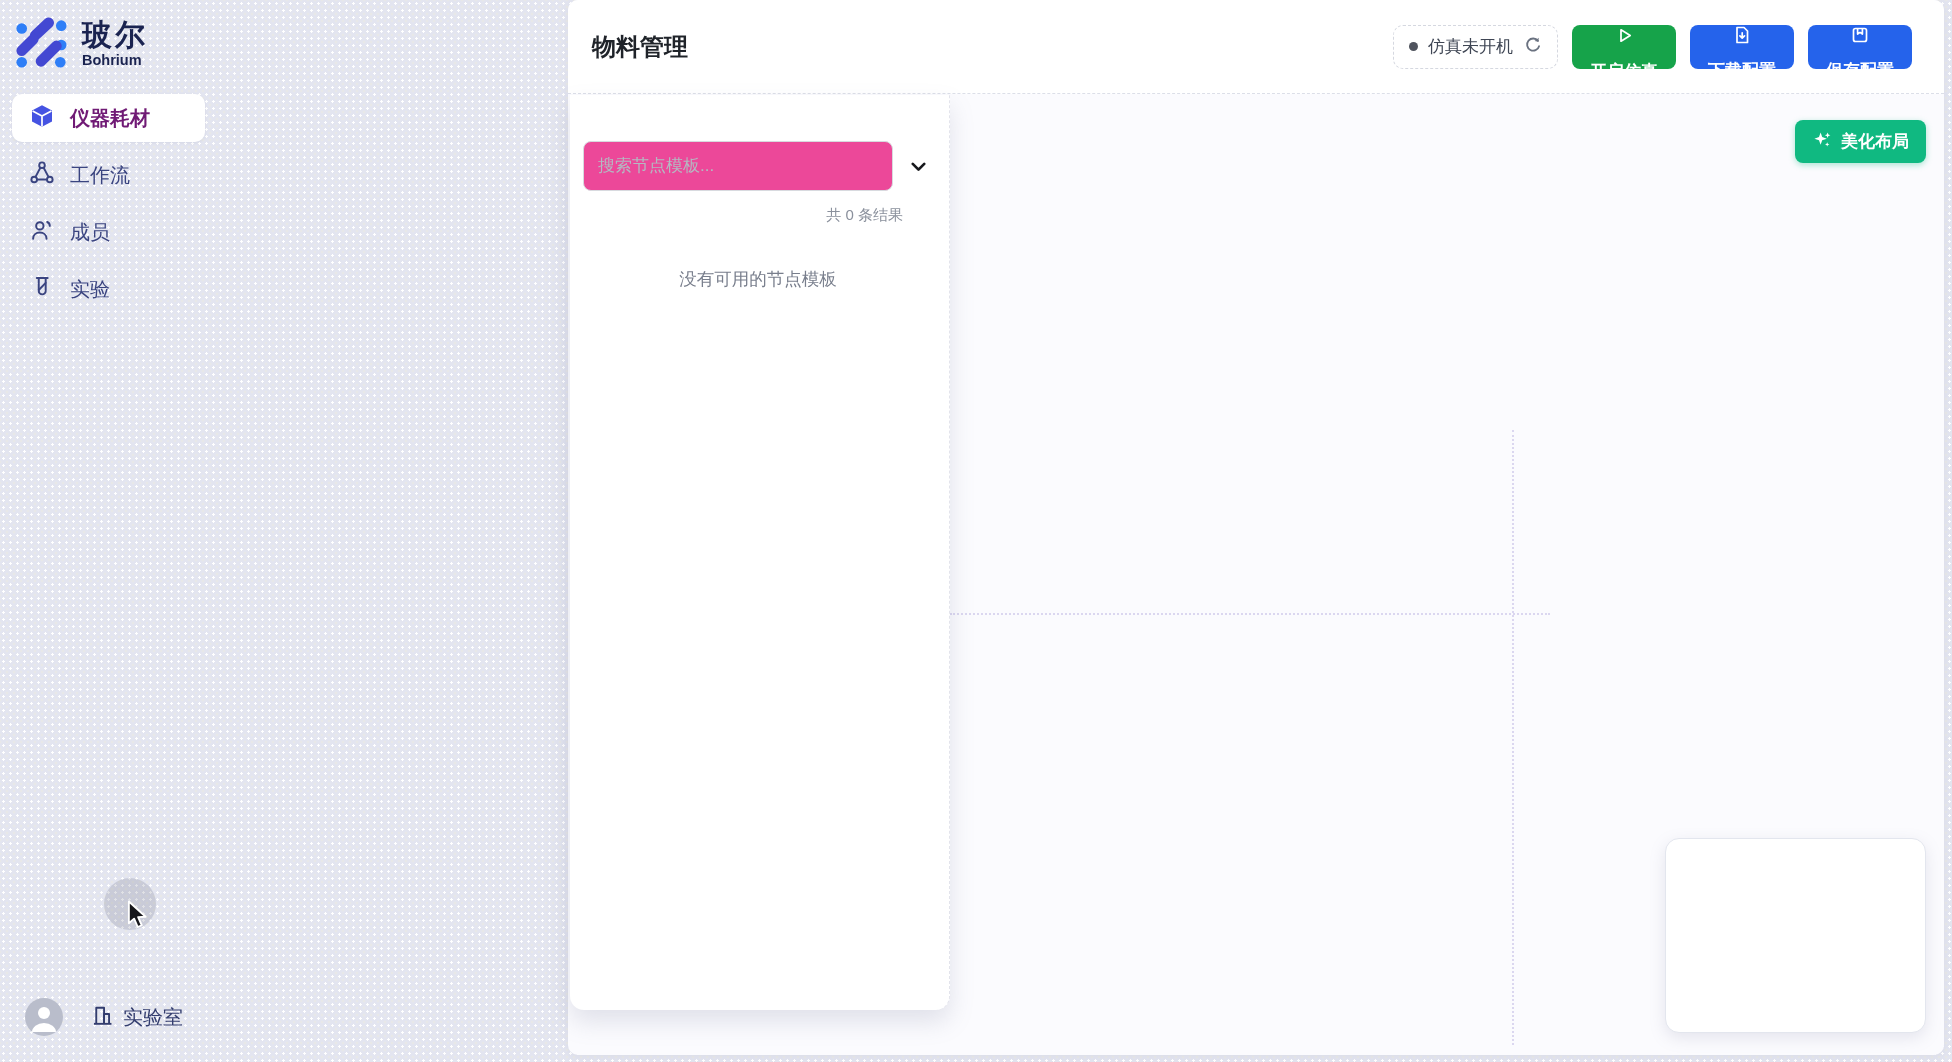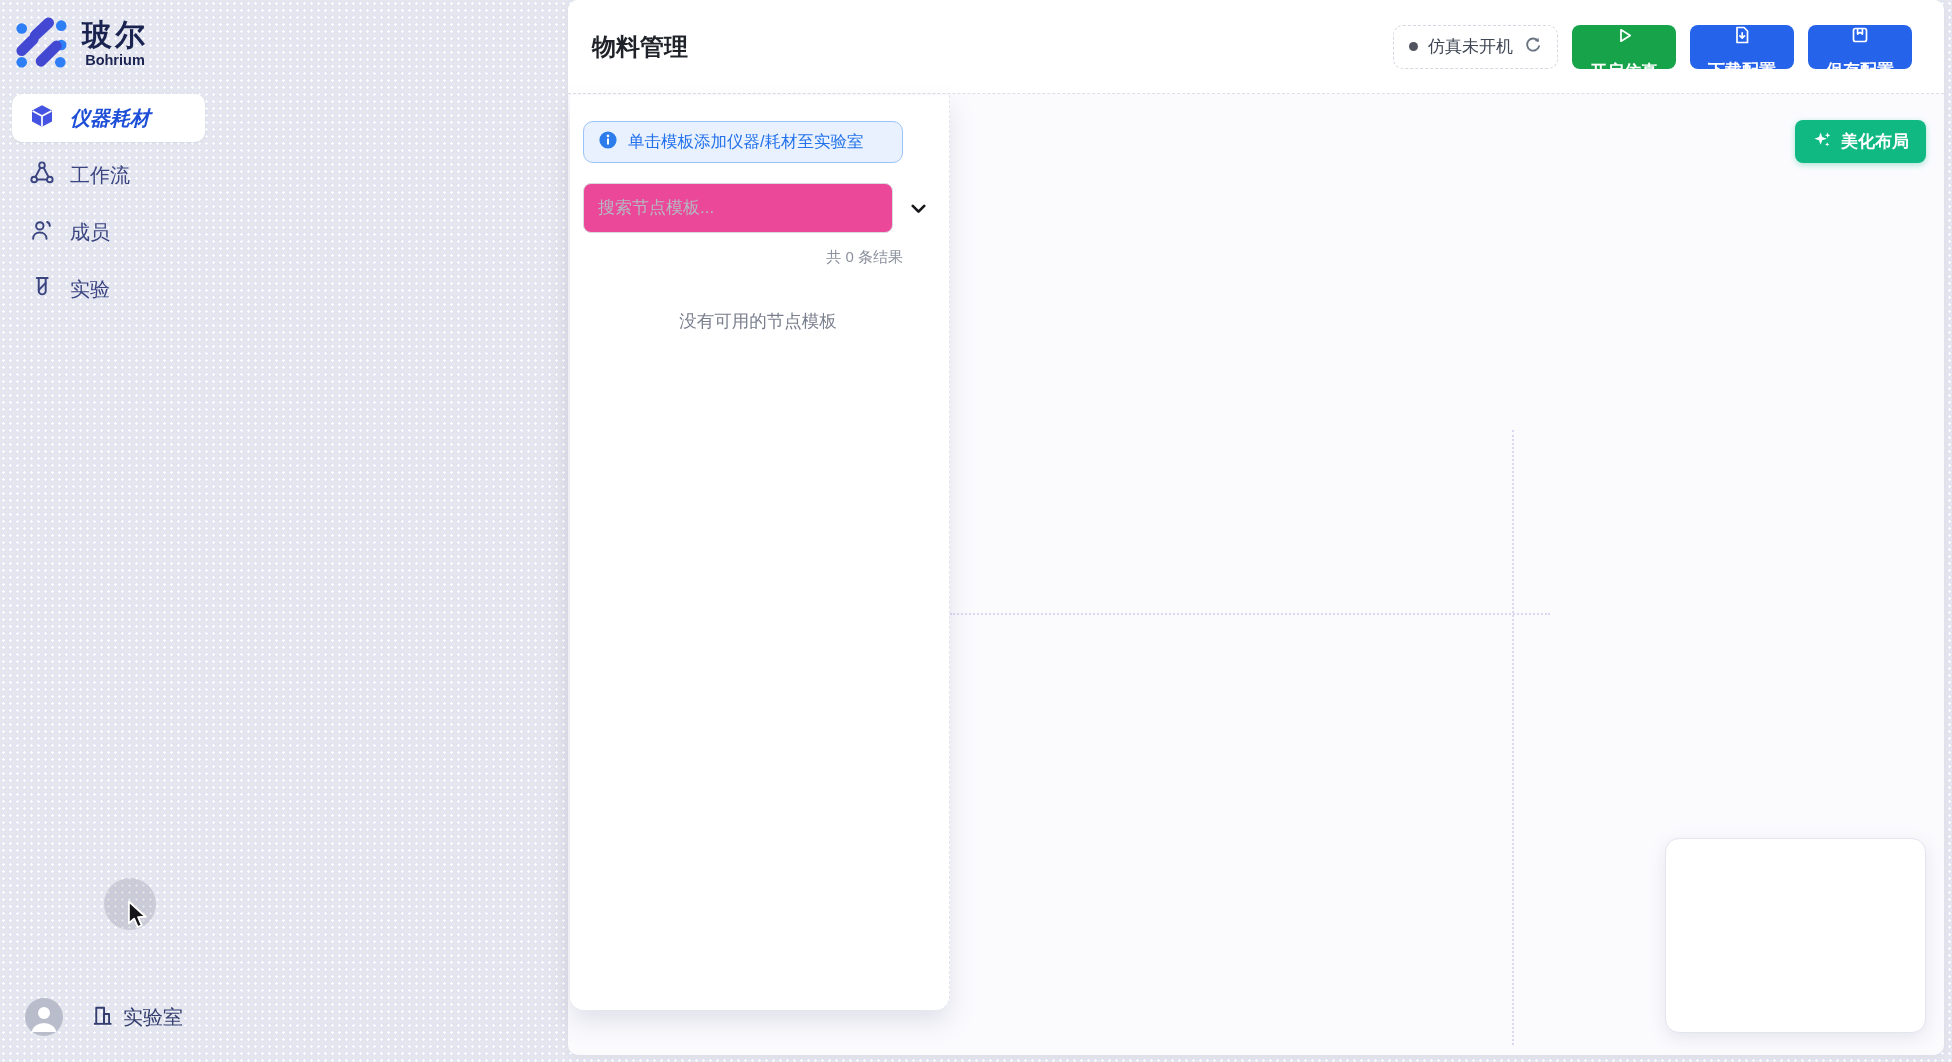--- a/index.html
+++ b/index.html
@@ -3,29 +3,29 @@
 <meta charset="utf-8">
 <style>
   html,body{margin:0;padding:0;background:#cfd2e0;}
   *{box-sizing:border-box;font-family:"Liberation Sans","DejaVu Sans",sans-serif;}
   .stage{position:relative;width:1952px;height:1062px;overflow:hidden;
     background-color:#E3E5F0;
     background-image:radial-gradient(#FFFFFF 1.1px,transparent 1.25px),radial-gradient(#F0EDDD 0.9px,transparent 1.05px);
     background-size:7px 7px,7px 7px;background-position:0 0,3.5px 3.5px;}
 
   
-  .sidebar{position:absolute;left:0;top:0;width:215px;height:1062px;text-align:center;}
+  .sidebar{position:absolute;left:0;top:0;width:215px;height:1062px;}
   .logo-row{display:flex;align-items:center;gap:14px;padding:16px 0 0 14px;}
   .logo-text .cn{font-size:30px;font-weight:700;color:#1A2350;letter-spacing:3px;line-height:1.1;}
   .logo-text .en{font-size:14.5px;font-weight:700;color:#1A2350;margin-top:1px;}
   .menu{margin-top:24px;padding:0 10px 0 12px;}
   .menu-item{display:flex;align-items:center;gap:15px;height:48px;margin-bottom:9px;border-radius:10px;padding:0 0 0 17px;cursor:pointer;}
   .menu-item .label{font-size:20px;color:#3A4480;}
   .menu-item.active{background:#FFFFFF;box-shadow:0 1px 3px rgba(90,95,130,.10);}
-  .menu-item.active .label{color:#1d4ed8;font-weight:700;font-style:italic;}
+  .menu-item.active .label{color:#701a75;font-weight:700;}
   .sidebar-footer{position:absolute;left:25px;bottom:26px;display:flex;align-items:center;}
   .avatar{width:38px;height:38px;border-radius:50%;background:#B9BDCB;overflow:hidden;flex:0 0 auto;}
   .lab{display:flex;align-items:center;gap:8px;margin-left:27px;cursor:pointer;}
   .lab .label{font-size:20px;color:#333D6E;}
 
   
   .materials{position:absolute;left:215px;top:0;width:345px;height:1056px;background:#FFFFFF;border-radius:10px;box-shadow:0 2px 10px rgba(110,115,140,.10);}
   .materials-header{display:flex;align-items:center;height:66px;padding:0 16px 0 18px;}
   .materials-title{font-size:19px;font-weight:700;color:#1F2329;}
   .materials-count{font-size:17px;color:#9EA3AE;margin-left:8px;}
@@ -208,30 +208,20 @@
           <svg width="20" height="20" viewBox="0 0 20 20" fill="#fff">
             <path d="M8.6 3.6 L10.2 8.1 14.8 9.7 10.2 11.3 8.6 15.8 7 11.3 2.4 9.7 7 8.1 Z"></path>
             <path d="M15.6 3.4 l.8 2 2 .8 -2 .8 -.8 2 -.8 -2 -2 -.8 2 -.8 Z"></path>
             <path d="M15.2 13.2 l.6 1.6 1.6 .6 -1.6 .6 -.6 1.6 -.6 -1.6 -1.6 -.6 1.6 -.6 Z"></path>
           </svg>
         </span>
         <span>美化布局</span>
       </button>
 
       <div class="float-panel">
-        <div class="hint-banner">
-          <span>
-            <svg width="20" height="20" viewBox="0 0 20 20">
-              <circle cx="10" cy="10" r="8.6" fill="#2D7CEC"></circle>
-              <circle cx="10" cy="5.9" r="1.35" fill="#fff"></circle>
-              <rect x="9" y="8.3" width="2" height="6.4" rx="1" fill="#fff"></rect>
-            </svg>
-          </span>
-          <span class="label">单击模板添加仪器/耗材至实验室</span>
-        </div>
 
         <div class="search-row">
           <input class="search-input" type="text" placeholder="搜索节点模板..." style="">
           <span class="dropdown-chevron">
             <svg width="23" height="23" viewBox="0 0 22 22" fill="none" stroke="#17181C" stroke-width="2.6" stroke-linecap="round" stroke-linejoin="round">
               <path d="M5.5 8.5 L11 14 16.5 8.5"></path>
             </svg>
           </span>
         </div>
 

